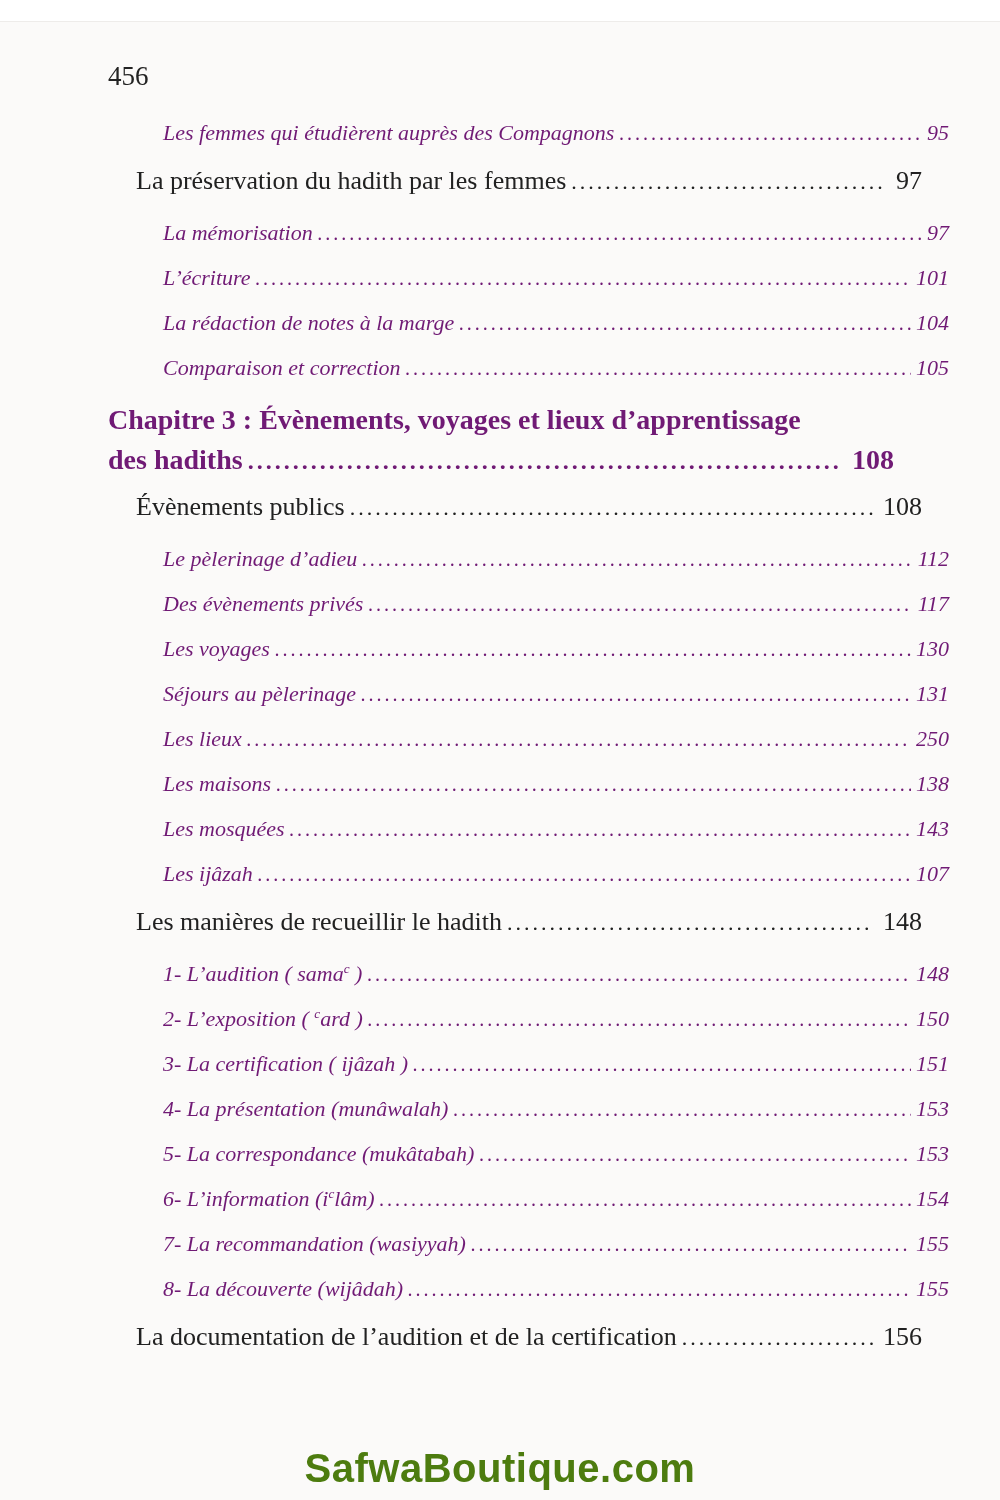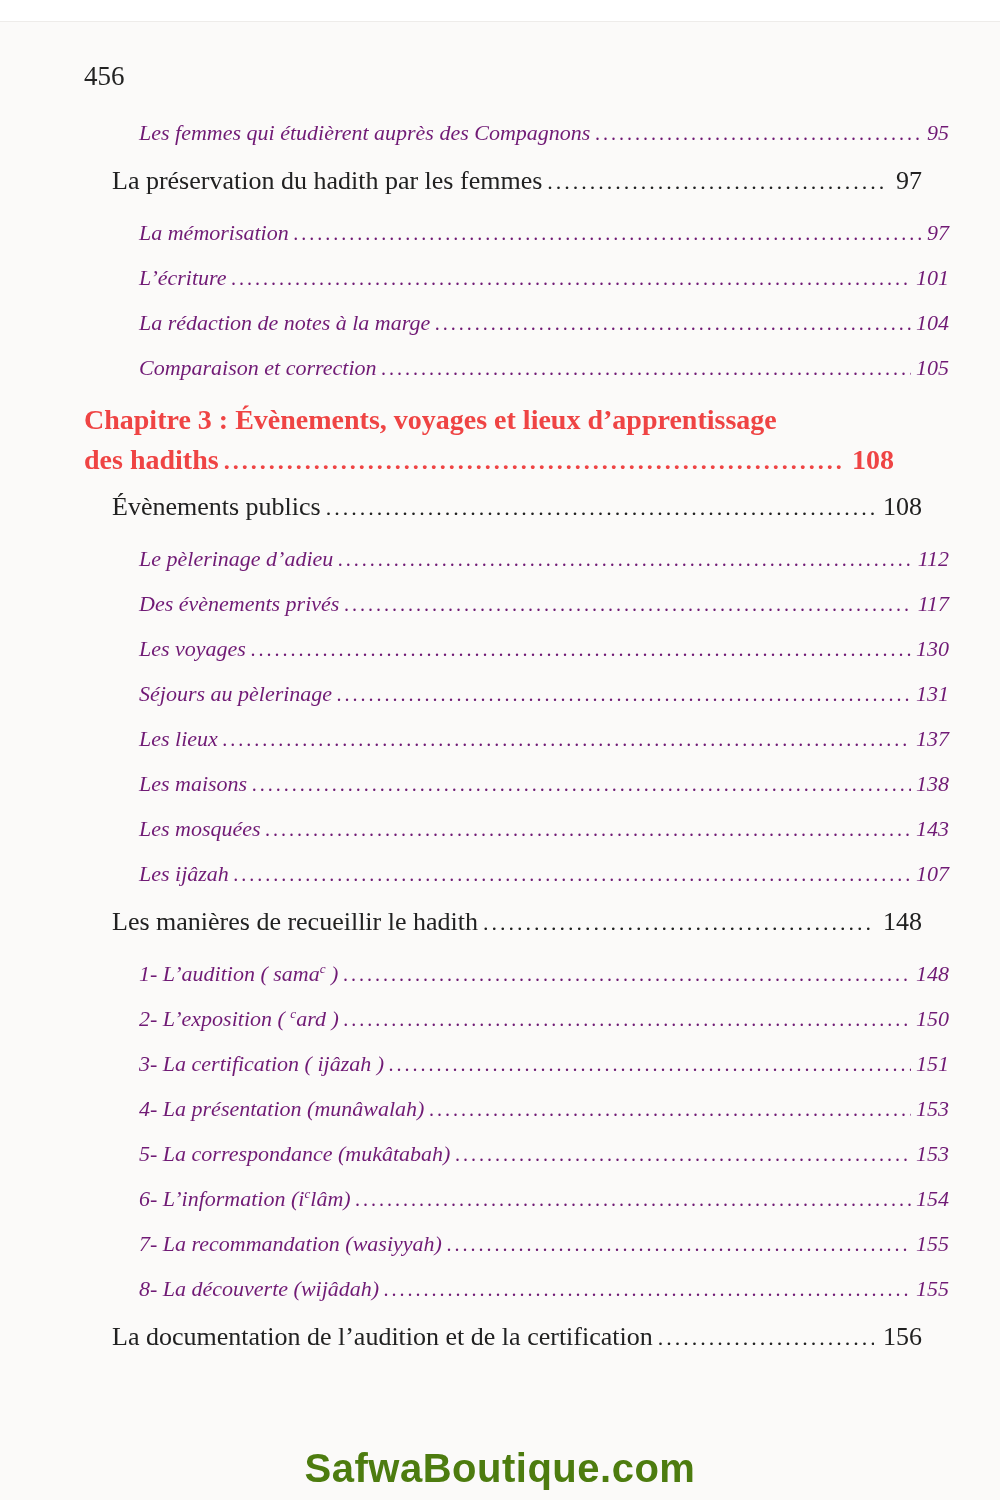--- a/index.html
+++ b/index.html
@@ -20,21 +20,21 @@
     top: 0; left: 0; right: 0;
     height: 21px;
     background: #ffffff;
     border-bottom: 1px solid #eeecea;
   }
   .page-inner {
     position: absolute;
     top: 22px;
     left: 0;
     width: 1000px;
-    padding: 0 106px 0 84px;
+    padding: 0 106px 0 108px;
     box-sizing: border-box;
   }
   .page-number {
     font-size: 27px;
     line-height: 32px;
     margin-top: 38px;
     margin-bottom: 28px;
     color: #232323;
   }
   .toc {
@@ -94,21 +94,21 @@
   .level-section .entry-page {
     padding-left: 7px;
   }
   
   .level-chapter {
     font-size: 28px;
     line-height: 40px;
     font-weight: bold;
     margin-top: 6px;
     margin-bottom: 10px;
-    color: #ef4444;
+    color: #701a75;
   }
   .level-chapter .entry-lastline {
     padding-right: 34px;
   }
   .level-chapter .entry-dots {
     font-size: 24px;
     letter-spacing: 3px;
   }
   .level-chapter .entry-page {
     padding-left: 8px;
@@ -234,21 +234,21 @@
       <span class="entry-label">Séjours au pèlerinage</span>
       <span class="entry-dots">........................................................................................................................................................................................................</span>
       <span class="entry-page">131</span>
     </div>
   </div>
 
   <div class="toc-entry level-sub" style="padding-left: 55px;">
     <div class="entry-lastline">
       <span class="entry-label">Les lieux</span>
       <span class="entry-dots">........................................................................................................................................................................................................</span>
-      <span class="entry-page">137</span>
+      <span class="entry-page">250</span>
     </div>
   </div>
 
   <div class="toc-entry level-sub" style="padding-left: 55px;">
     <div class="entry-lastline">
       <span class="entry-label">Les maisons</span>
       <span class="entry-dots">........................................................................................................................................................................................................</span>
       <span class="entry-page">138</span>
     </div>
   </div>

